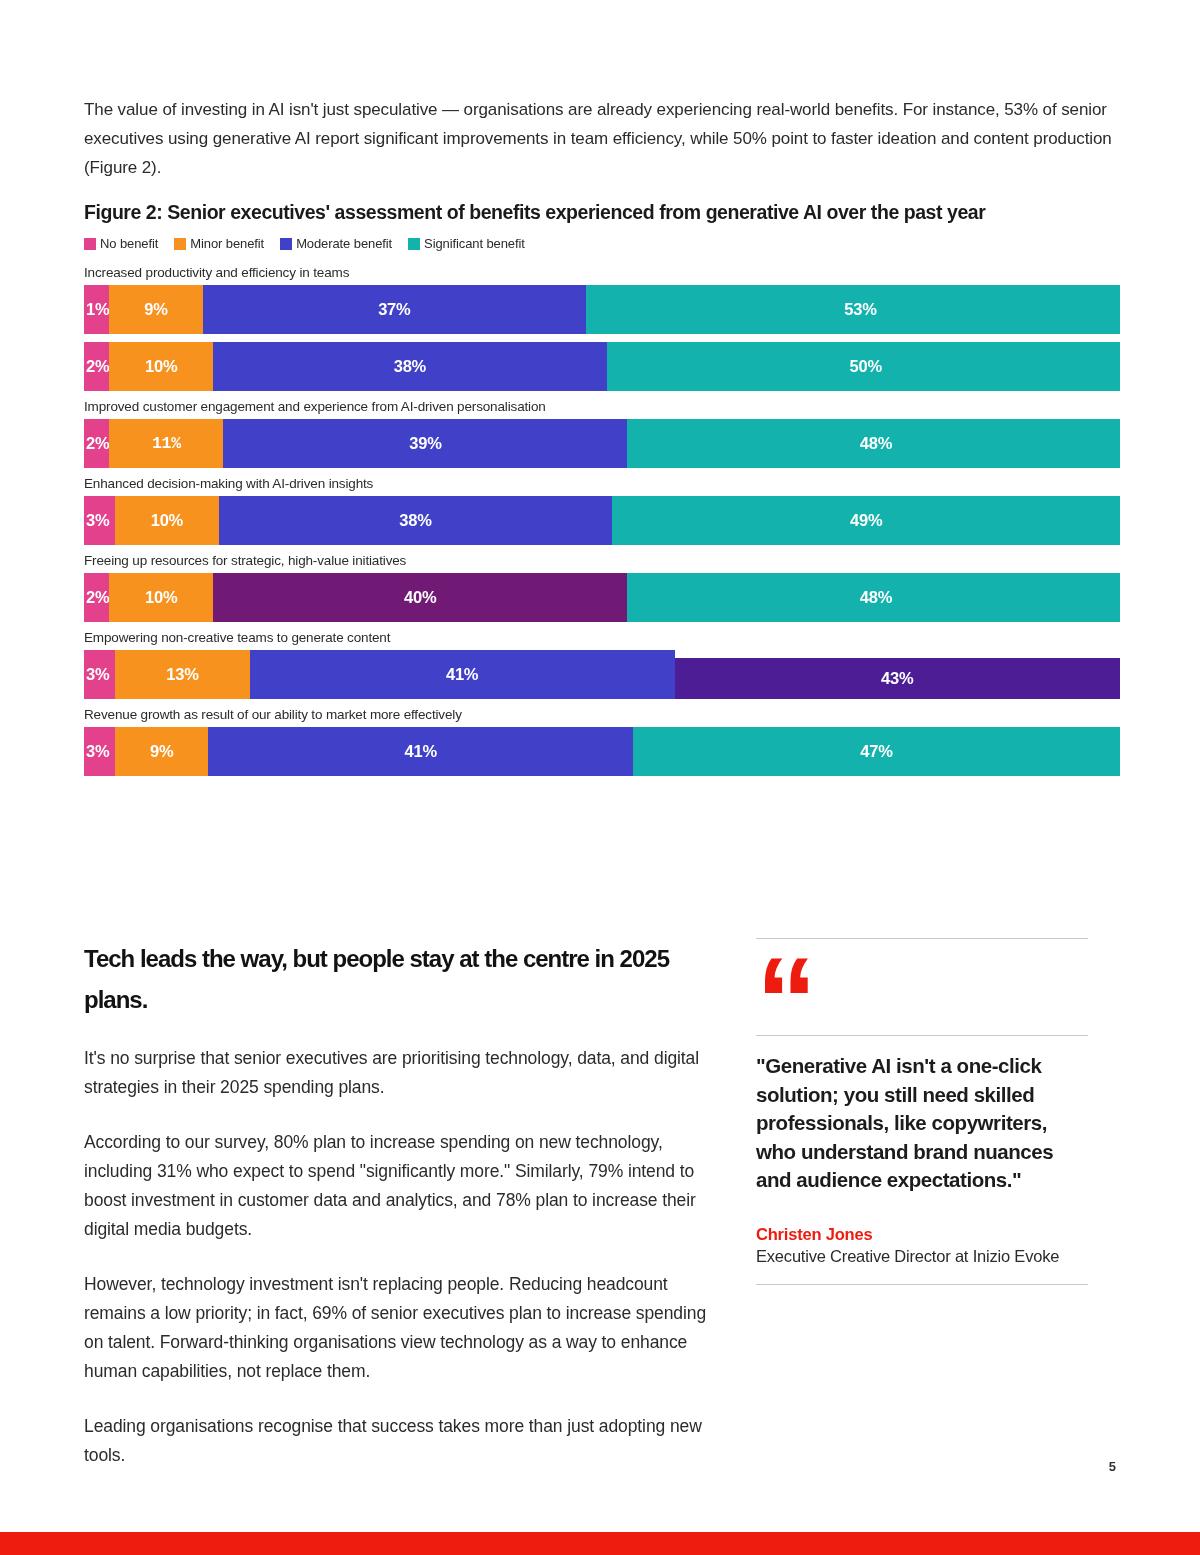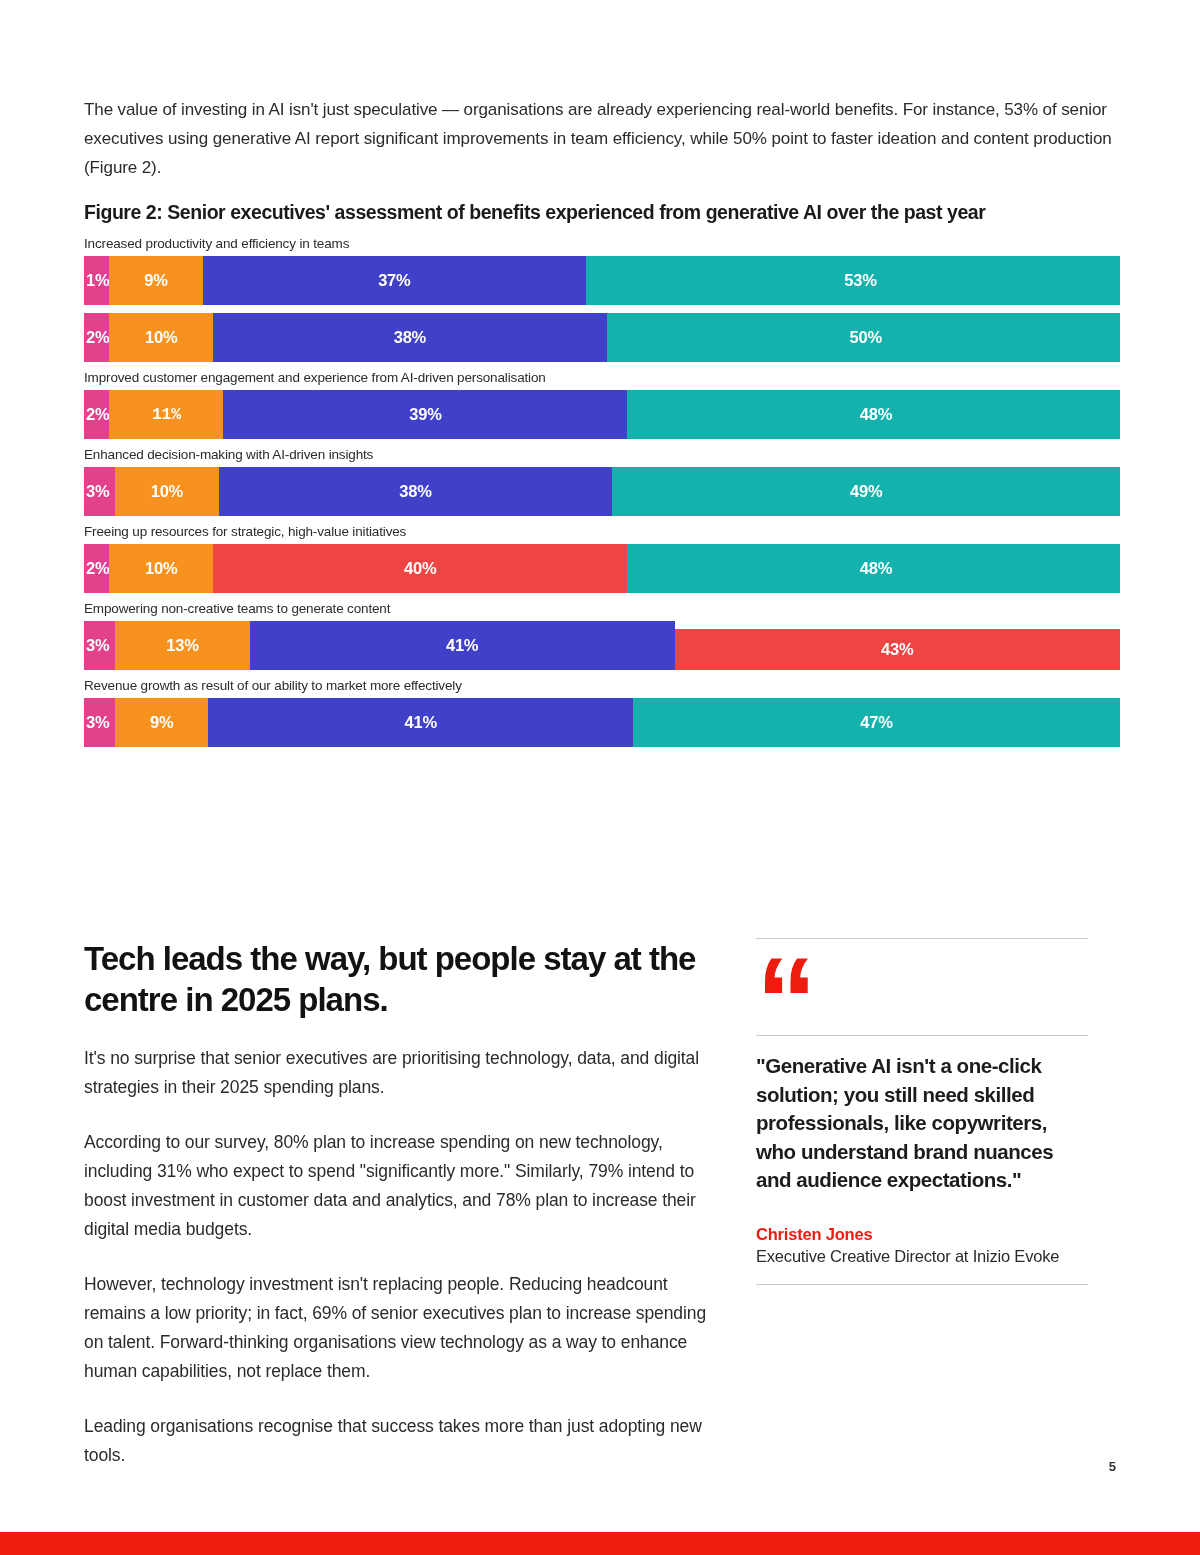--- a/index.html
+++ b/index.html
@@ -124,21 +124,21 @@
     display: flex;
     align-items: flex-start;
   }
   .col-left {
     width: 672px;
     flex: 0 0 672px;
     padding-right: 32px;
     box-sizing: border-box;
   }
   .headline {
-    font-size: 33px;
+    font-size: 24px;
     font-weight: bold;
     line-height: 41px;
     letter-spacing: -1.0px;
     color: #121212;
     margin: 0 0 24px 0;
   }
   .body-p {
     font-size: 17.5px;
     line-height: 29px;
     color: #2b2b2b;
@@ -214,20 +214,38 @@
 </head>
 <body>
 
 <div class="page">
 
   <p class="intro">The value of investing in AI isn't just speculative — organisations are already experiencing real-world benefits. For instance, 53% of senior executives using generative AI report significant improvements in team efficiency, while 50% point to faster ideation and content production (Figure 2).</p>
 
   <div class="figure">
     <div class="fig-title">Figure 2: Senior executives' assessment of benefits experienced from generative AI over the past year</div>
 
+    <div class="legend">
+      <div class="legend-item">
+        <span class="legend-swatch" style="background:#e4418c"></span>
+        <span class="legend-label">No benefit</span>
+      </div>
+      <div class="legend-item">
+        <span class="legend-swatch" style="background:#f7921e"></span>
+        <span class="legend-label">Minor benefit</span>
+      </div>
+      <div class="legend-item">
+        <span class="legend-swatch" style="background:#4040c8"></span>
+        <span class="legend-label">Moderate benefit</span>
+      </div>
+      <div class="legend-item">
+        <span class="legend-swatch" style="background:#13b2ad"></span>
+        <span class="legend-label">Significant benefit</span>
+      </div>
+    </div>
 
     <div id="bars">
         <div class="bar-group">
           <div class="bar-cat">Increased productivity and efficiency in teams</div>
           <div class="bar">
             <div class="seg tiny" style="background: rgb(228, 65, 140); flex: 0 0 1%;">
               <span>1%</span>
             </div>
             <div class="seg" style="background: rgb(247, 146, 30); flex: 0 0 9%;">
               <span>9%</span>
@@ -292,41 +310,41 @@
         </div>
         <div class="bar-group">
           <div class="bar-cat">Freeing up resources for strategic, high-value initiatives</div>
           <div class="bar">
             <div class="seg tiny" style="background: rgb(228, 65, 140); flex: 0 0 2%;">
               <span>2%</span>
             </div>
             <div class="seg" style="background: rgb(247, 146, 30); flex: 0 0 10%;">
               <span>10%</span>
             </div>
-            <div class="seg" style="background: #ef4444; flex: 0 0 40%;">
+            <div class="seg" style="background: #701a75; flex: 0 0 40%;">
               <span>40%</span>
             </div>
             <div class="seg" style="background: rgb(19, 178, 173); flex: 0 0 48%;">
               <span>48%</span>
             </div>
           </div>
         </div>
         <div class="bar-group">
           <div class="bar-cat">Empowering non-creative teams to generate content</div>
           <div class="bar">
             <div class="seg tiny" style="background: rgb(228, 65, 140); flex: 0 0 3%;">
               <span>3%</span>
             </div>
             <div class="seg" style="background: rgb(247, 146, 30); flex: 0 0 13%;">
               <span>13%</span>
             </div>
             <div class="seg" style="background: rgb(64, 64, 200); flex: 0 0 41%;">
               <span>41%</span>
             </div>
-            <div class="seg" style="background: #ef4444; flex: 0 0 43%; margin-top: 8px;">
+            <div class="seg" style="background: #4c1d95; flex: 0 0 43%; margin-top: 8px;">
               <span>43%</span>
             </div>
           </div>
         </div>
         <div class="bar-group">
           <div class="bar-cat">Revenue growth as result of our ability to market more effectively</div>
           <div class="bar">
             <div class="seg tiny" style="background: rgb(228, 65, 140); flex: 0 0 3%;">
               <span>3%</span>
             </div>

